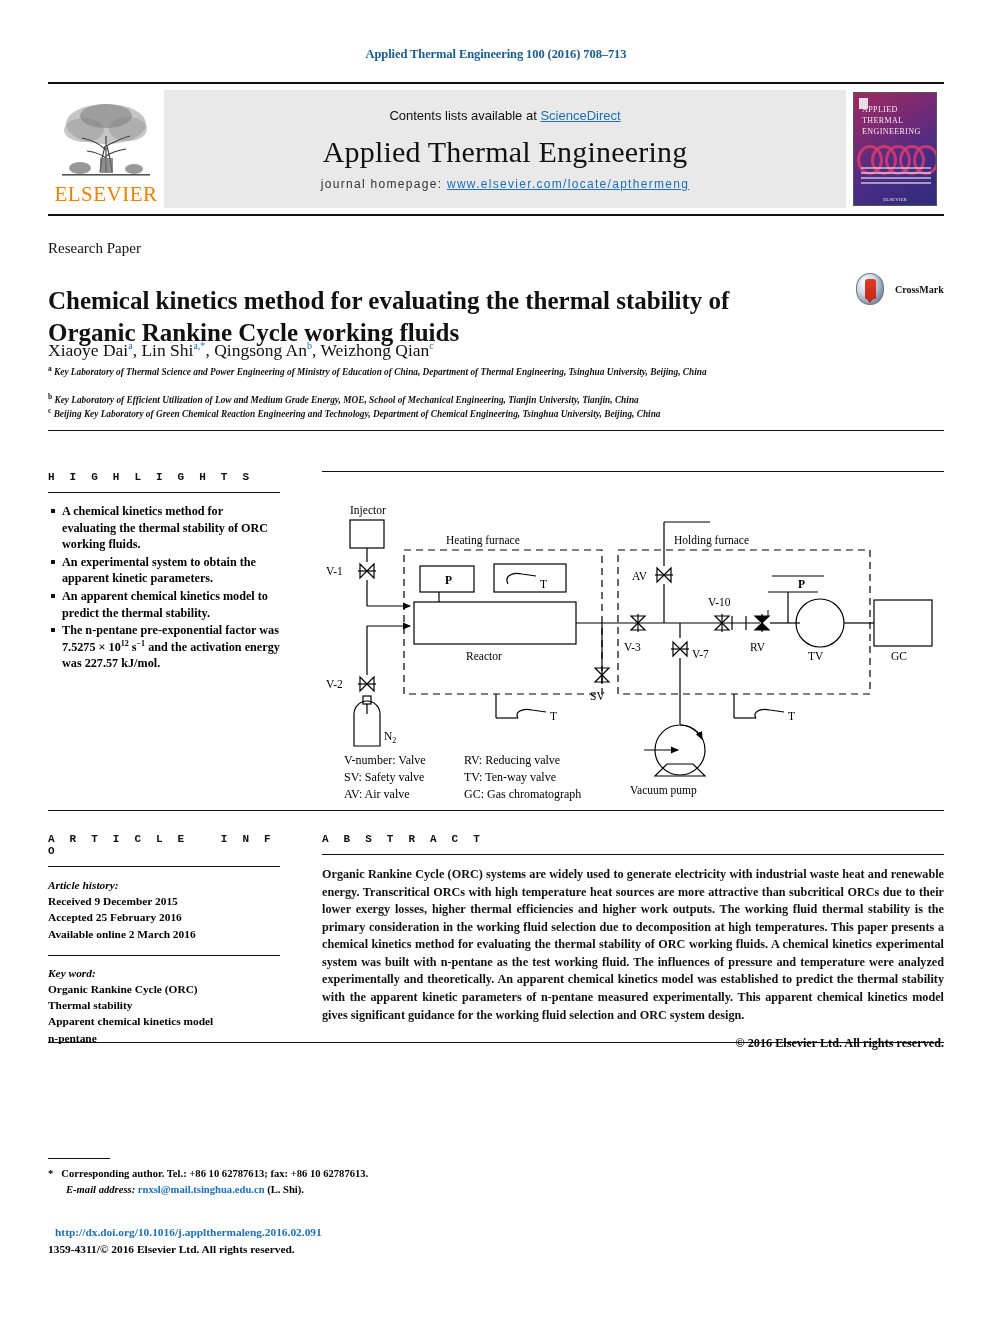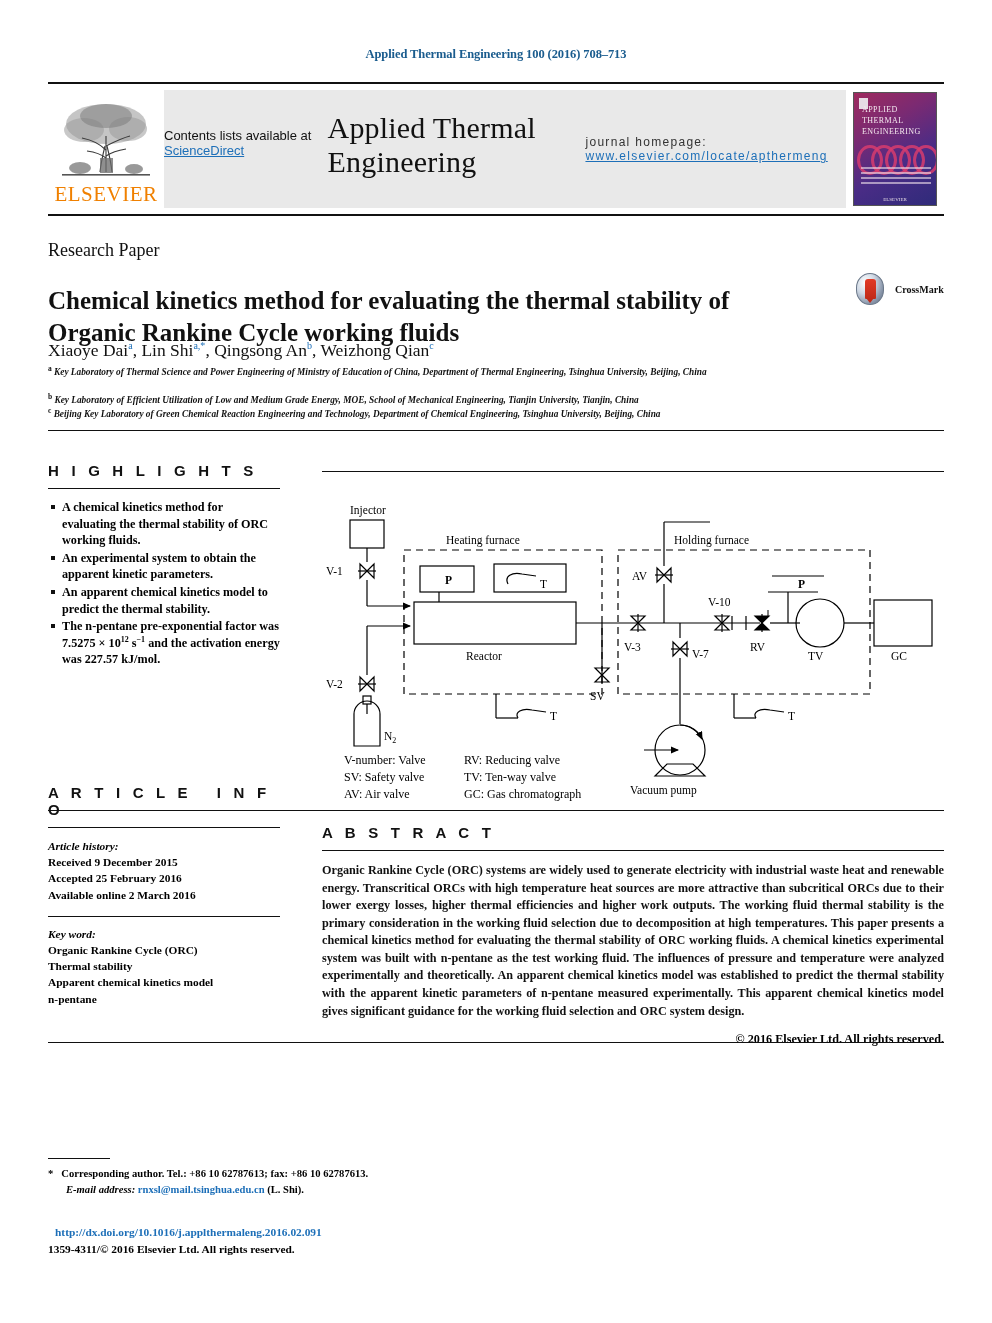--- a/index.html
+++ b/index.html
@@ -55,21 +55,21 @@
     font-size: 21px;
     letter-spacing: 0.5px;
     color: #f08000;
     margin-top: 2px;
     line-height: 1;
   }
   .center-block {
     flex: 1;
     background: #e9e9e9;
     display: flex;
-    flex-direction: row;
+    flex-direction: column;
     align-items: center;
     justify-content: center;
     margin: 6px 0 6px 0;
   }
   .contents-line {
     font-family: "Liberation Sans", sans-serif;
     font-size: 13px;
     color: #111;
     margin-bottom: 12px;
   }
@@ -126,21 +126,21 @@
   }
   .cover-foot {
     position: absolute; bottom: 3px; left: 0; right: 0;
     text-align: center; font-size: 5px; color: #e5dae4;
     font-family: "Liberation Serif", serif;
   }
 
   .article-type {
     position: absolute;
     top: 240px; left: 48px;
-    font-size: 18px;
+    font-size: 15px;
     color: #111;
   }
   .paper-title {
     position: absolute;
     top: 268px; left: 48px;
     width: 690px;
     font-size: 25px;
     line-height: 1.28;
     color: #111;
   }
@@ -198,25 +198,26 @@
     font-weight: bold; font-size: 10px; color: #111;
   }
 
   
   .rule-top {
     position: absolute; left: 48px; width: 896px;
     border-top: 1px solid #111;
   }
 
   .col-head {
-    font-family: Liberation Sans, sans-serif;
+    font-family: Liberation Mono, monospace;
     font-weight: bold;
-    font-size: 15px;
+    font-size: 11px;
     letter-spacing: 4.2px;
     color: #111;
+    margin-top: 9px;
   }
   .col-head-rule {
     border-top: 1.6px solid #111;
     margin-top: 9px;
   }
 
   .hl-block { position: absolute; top: 462px; left: 48px; width: 232px; }
   .hl-list {
     margin: 10px 0 0 0;
     padding-left: 14px;
@@ -234,21 +235,21 @@
   sup.sm { font-size: 8px; vertical-align: super; }
 
   .ga-block { position: absolute; top: 462px; left: 322px; width: 622px; }
   .ga-figure {
     margin-top: 16px;
     width: 622px; height: 322px;
     position: relative;
   }
   .ga-figure svg { display: block; }
 
-  .ai-block { position: absolute; top: 784px; left: 48px; width: 232px; }
+  .ai-block { position: absolute; top: 824px; left: 48px; width: 232px; }
   .ai-text { font-size: 11.4px; font-weight: bold; line-height: 1.42; margin-top: 10px; }
   .ai-text .it { font-style: italic; }
   .ai-rule { border-top: 1px solid #111; margin: 13px 0 9px 0; }
 
   .ab-block { position: absolute; top: 824px; left: 322px; width: 622px; }
   .ab-text {
     margin-top: 11px;
     font-size: 12.2px;
     font-weight: bold;
     line-height: 1.44;

